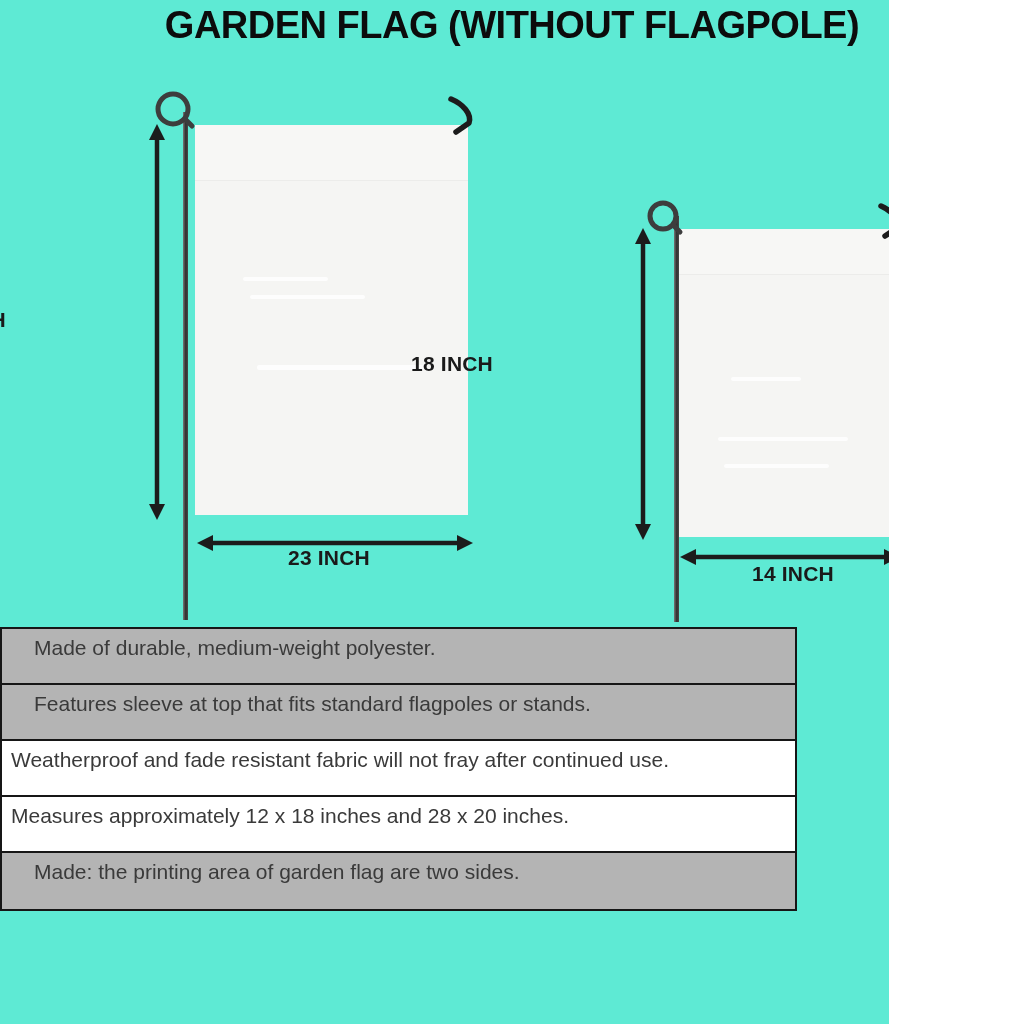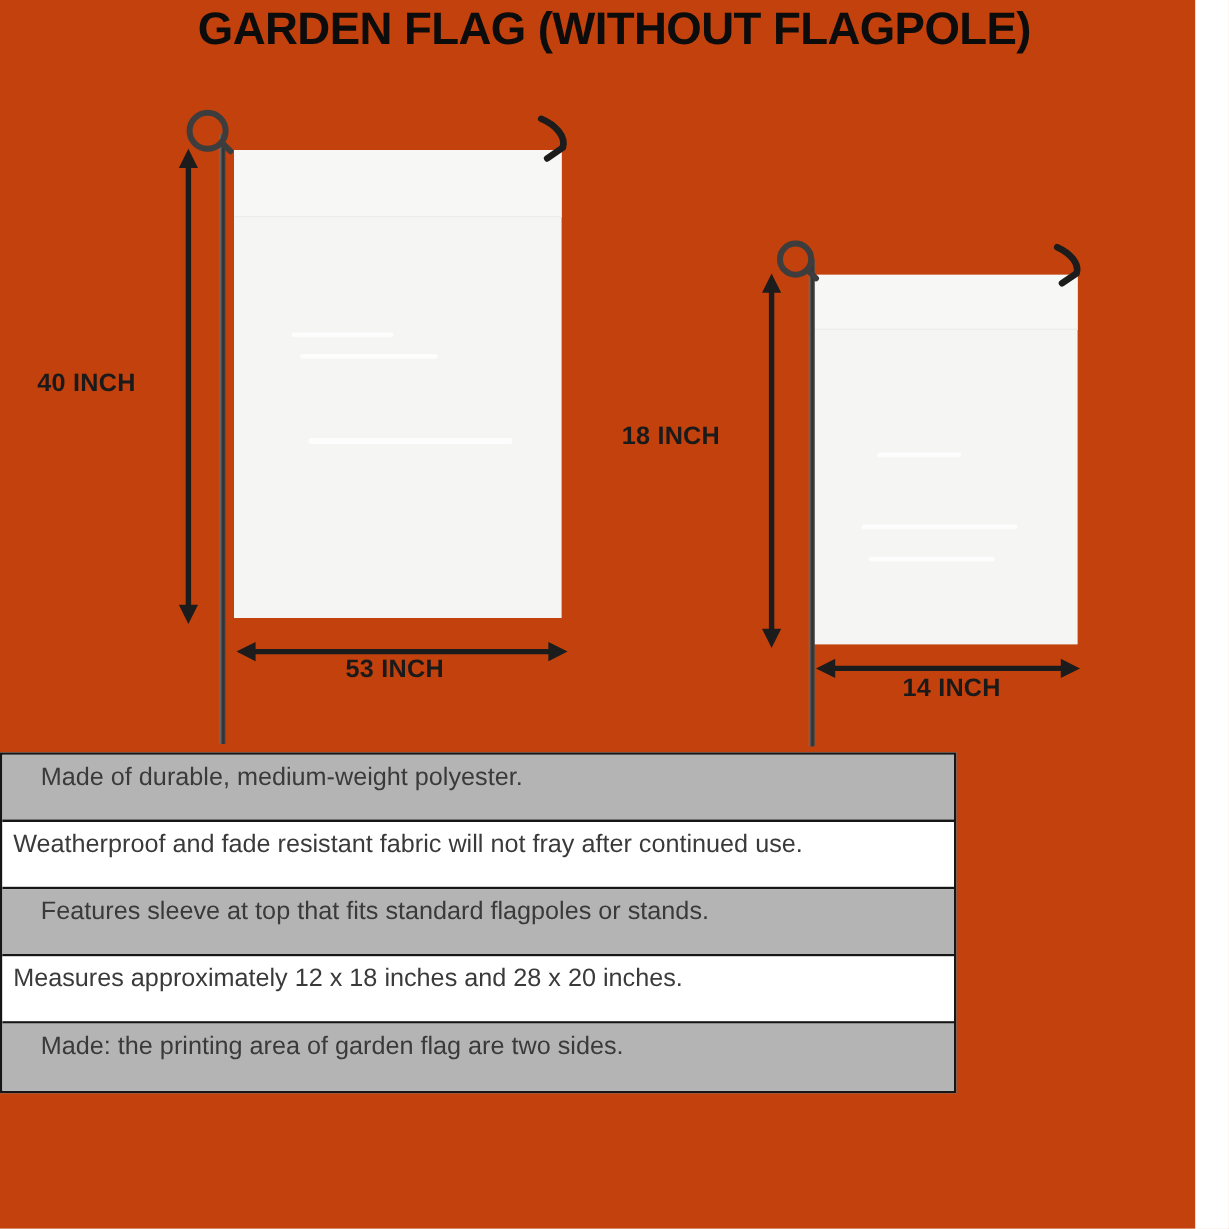--- a/index.html
+++ b/index.html
@@ -1,21 +1,21 @@
 <!DOCTYPE html>
 <html><head>
 <meta charset="utf-8">
 <style>
   * { margin: 0; padding: 0; box-sizing: border-box; }
   html, body { background: #ffffff; }
   .stage {
     position: relative;
-    width: 996px;
+    width: 889px;
     height: 1024px;
-    background: #c2410c;
+    background: #5eead4;
     overflow: hidden;
     font-family: "Liberation Sans", sans-serif;
   }
 
   
   .title-block {
     position: absolute;
     top: 6px;
     left: 0;
     width: 1024px;
@@ -120,21 +120,21 @@
     <polygon points="11,0 3,16 19,16" fill="#1c1c1c"></polygon>
     <polygon points="11,396 3,380 19,380" fill="#1c1c1c"></polygon>
   </svg>
   <div class="measure-label" style="right:883px; top:308px;">40 INCH</div>
 
   <svg class="arrow-svg" style="left:197px; top:532px;" width="276" height="22" viewBox="0 0 276 22">
     <line x1="13" y1="11" x2="263" y2="11" stroke="#1c1c1c" stroke-width="4.5"></line>
     <polygon points="0,11 16,3 16,19" fill="#1c1c1c"></polygon>
     <polygon points="276,11 260,3 260,19" fill="#1c1c1c"></polygon>
   </svg>
-  <div class="measure-label" style="left:288px; top:546px;">53 INCH</div>
+  <div class="measure-label" style="left:288px; top:546px;">23 INCH</div>
 
   <div class="flag-rect" style="left:676px; top:229px; width:222px; height:308px;">
     <div class="flag-sleeve" style="height:46px;"></div>
     <div class="flag-streak" style="left:55px; top:148px; width:70px; height:4px;"></div>
     <div class="flag-streak" style="left:42px; top:208px; width:130px; height:4px;"></div>
     <div class="flag-streak" style="left:48px; top:235px; width:105px; height:4px;"></div>
   </div>
 
   <div class="pole" style="left:674px; top:216px; height:406px;"></div>
 
@@ -158,25 +158,25 @@
     <line x1="13" y1="11" x2="207" y2="11" stroke="#1c1c1c" stroke-width="4.5"></line>
     <polygon points="0,11 16,3 16,19" fill="#1c1c1c"></polygon>
     <polygon points="220,11 204,3 204,19" fill="#1c1c1c"></polygon>
   </svg>
   <div class="measure-label" style="left:752px; top:562px;">14 INCH</div>
 
   <div class="spec-table">
     <div class="spec-row shaded">
       <span>Made of durable, medium-weight polyester.</span>
     </div>
+    <div class="spec-row shaded">
+      <span>Features sleeve at top that fits standard flagpoles or stands.</span>
+    </div>
     <div class="spec-row">
       <span>Weatherproof and fade resistant fabric will not fray after continued use.</span>
-    </div>
-    <div class="spec-row shaded">
-      <span>Features sleeve at top that fits standard flagpoles or stands.</span>
     </div>
     <div class="spec-row">
       <span>Measures approximately 12 x 18 inches and 28 x 20 inches.</span>
     </div>
     <div class="spec-row shaded">
       <span>Made: the printing area of garden flag are two sides.</span>
     </div>
   </div>
 
 </div>

